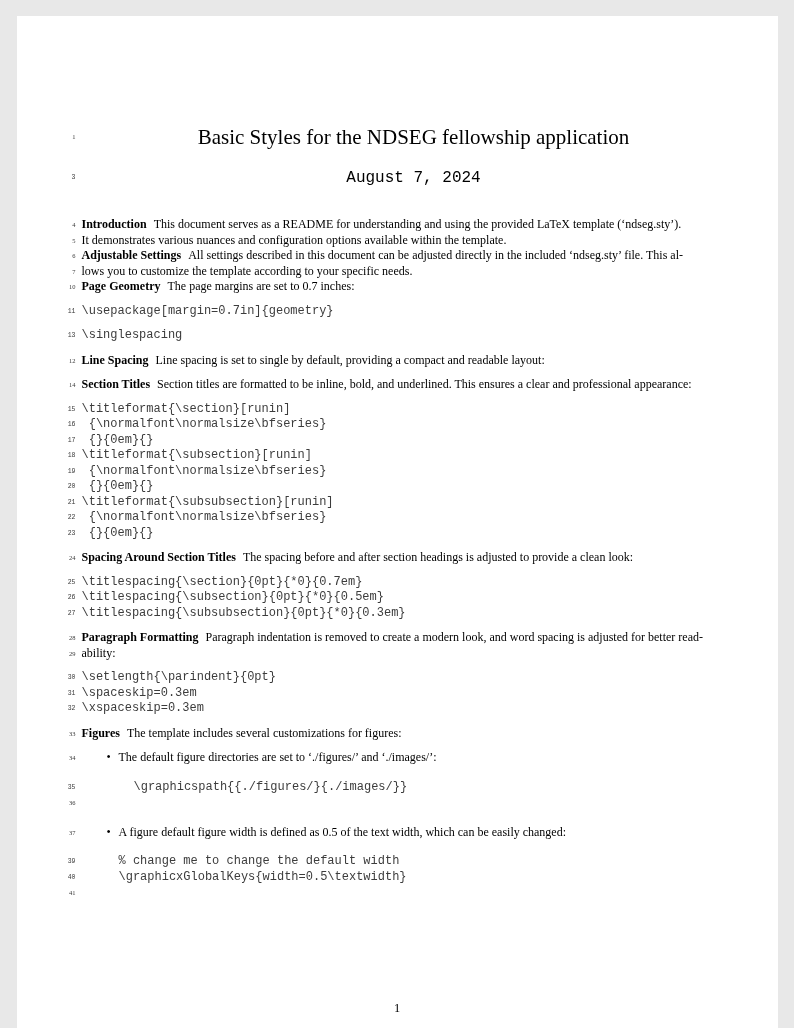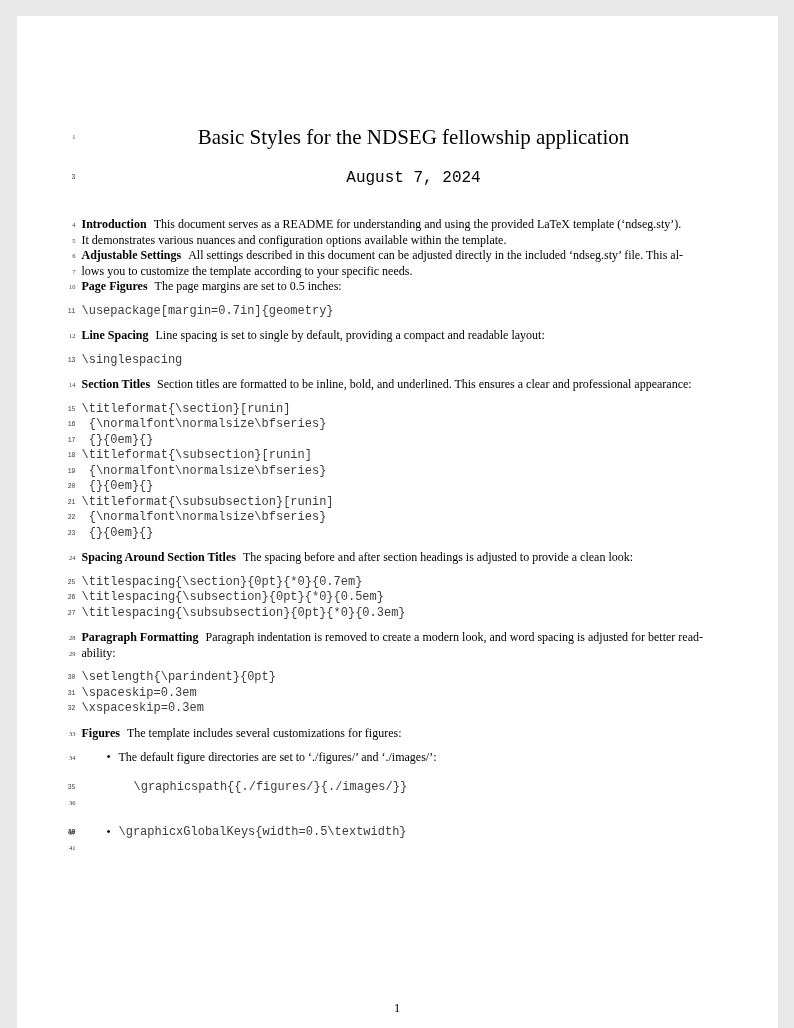--- a/index.html
+++ b/index.html
@@ -64,24 +64,24 @@
 <body>
 
 <div class="page">
   <div class="content">
       <div class="line s-title g-a"><span class="lnum">1</span><span class="lcontent"><span>Basic Styles for the NDSEG fellowship application</span></span></div>
       <div class="line s-date g-lg"><span class="lnum">3</span><span class="lcontent"><span>August 7, 2024</span></span></div>
       <div class="line s-body"><span class="lnum">4</span><span class="lcontent"><span class="lead">Introduction</span><span>This document serves as a README for understanding and using the provided LaTeX template (‘ndseg.sty’).</span></span></div>
       <div class="line s-body"><span class="lnum">5</span><span class="lcontent"><span>It demonstrates various nuances and configuration options available within the template.</span></span></div>
       <div class="line s-body"><span class="lnum">6</span><span class="lcontent"><span class="lead">Adjustable Settings</span><span>All settings described in this document can be adjusted directly in the included ‘ndseg.sty’ file. This al-</span></span></div>
       <div class="line s-body"><span class="lnum">7</span><span class="lcontent"><span>lows you to customize the template according to your specific needs.</span></span></div>
-      <div class="line s-body g-sm"><span class="lnum">10</span><span class="lcontent"><span class="lead">Page Figures</span><span>The page margins are set to 0.5 inches:</span></span></div>
+      <div class="line s-body g-sm"><span class="lnum">10</span><span class="lcontent"><span class="lead">Page Geometry</span><span>The page margins are set to 0.7 inches:</span></span></div>
       <div class="line s-code g-sm"><span class="lnum">11</span><span class="lcontent"><span>\usepackage[margin=0.7in]{geometry}</span></span></div>
+      <div class="line s-code g-sm"><span class="lnum">13</span><span class="lcontent"><span>\singlespacing</span></span></div>
       <div class="line s-body g-sm"><span class="lnum">12</span><span class="lcontent"><span class="lead">Line Spacing</span><span>Line spacing is set to single by default, providing a compact and readable layout:</span></span></div>
-      <div class="line s-code g-sm"><span class="lnum">13</span><span class="lcontent"><span>\singlespacing</span></span></div>
       <div class="line s-body g-sm"><span class="lnum">14</span><span class="lcontent"><span class="lead">Section Titles</span><span>Section titles are formatted to be inline, bold, and underlined. This ensures a clear and professional appearance:</span></span></div>
       <div class="line s-code"><span class="lnum">15</span><span class="lcontent"><span>\titleformat{\section}[runin]</span></span></div>
       <div class="line s-code"><span class="lnum">16</span><span class="lcontent"><span> {\normalfont\normalsize\bfseries}</span></span></div>
       <div class="line s-code"><span class="lnum">17</span><span class="lcontent"><span> {}{0em}{}</span></span></div>
       <div class="line s-code"><span class="lnum">18</span><span class="lcontent"><span>\titleformat{\subsection}[runin]</span></span></div>
       <div class="line s-code"><span class="lnum">19</span><span class="lcontent"><span> {\normalfont\normalsize\bfseries}</span></span></div>
       <div class="line s-code"><span class="lnum">20</span><span class="lcontent"><span> {}{0em}{}</span></span></div>
       <div class="line s-code"><span class="lnum">21</span><span class="lcontent"><span>\titleformat{\subsubsection}[runin]</span></span></div>
       <div class="line s-code"><span class="lnum">22</span><span class="lcontent"><span> {\normalfont\normalsize\bfseries}</span></span></div>
       <div class="line s-code g-sm"><span class="lnum">23</span><span class="lcontent"><span> {}{0em}{}</span></span></div>
@@ -91,21 +91,21 @@
       <div class="line s-code g-sm"><span class="lnum">27</span><span class="lcontent"><span>\titlespacing{\subsubsection}{0pt}{*0}{0.3em}</span></span></div>
       <div class="line s-body"><span class="lnum">28</span><span class="lcontent"><span class="lead">Paragraph Formatting</span><span>Paragraph indentation is removed to create a modern look, and word spacing is adjusted for better read-</span></span></div>
       <div class="line s-body g-sm"><span class="lnum">29</span><span class="lcontent"><span>ability:</span></span></div>
       <div class="line s-code"><span class="lnum">30</span><span class="lcontent"><span>\setlength{\parindent}{0pt}</span></span></div>
       <div class="line s-code"><span class="lnum">31</span><span class="lcontent"><span>\spaceskip=0.3em</span></span></div>
       <div class="line s-code g-sm"><span class="lnum">32</span><span class="lcontent"><span>\xspaceskip=0.3em</span></span></div>
       <div class="line s-body g-sm"><span class="lnum">33</span><span class="lcontent"><span class="lead">Figures</span><span>The template includes several customizations for figures:</span></span></div>
       <div class="line s-bullet g-md"><span class="lnum">34</span><span class="bulletmark">•</span><span class="lcontent"><span>The default figure directories are set to ‘./figures/’ and ‘./images/’:</span></span></div>
       <div class="line s-code2"><span class="lnum">35</span><span class="lcontent"><span>\graphicspath{{./figures/}{./images/}}</span></span></div>
       <div class="line s-blank g-md"><span class="lnum">36</span><span class="lcontent"></span></div>
-      <div class="line s-bullet g-md"><span class="lnum">37</span><span class="bulletmark">•</span></div>
-      <div class="line s-code1"><span class="lnum">39</span></div>
+      <div class="line s-bullet g-md"><span class="lnum">37</span><span class="bulletmark">•</span><span class="lcontent"><span>A figure default figure width is defined as 0.5 of the text width, which can be easily changed:</span></span></div>
+      <div class="line s-code1"><span class="lnum">39</span><span class="lcontent"><span>% change me to change the default width</span></span></div>
       <div class="line s-code1"><span class="lnum">40</span><span class="lcontent"><span>\graphicxGlobalKeys{width=0.5\textwidth}</span></span></div>
       <div class="line s-blank"><span class="lnum">41</span><span class="lcontent"></span></div>
     </div>
   <div class="footer">
     <span>1</span>
   </div>
 </div>
 
 </body></html>

